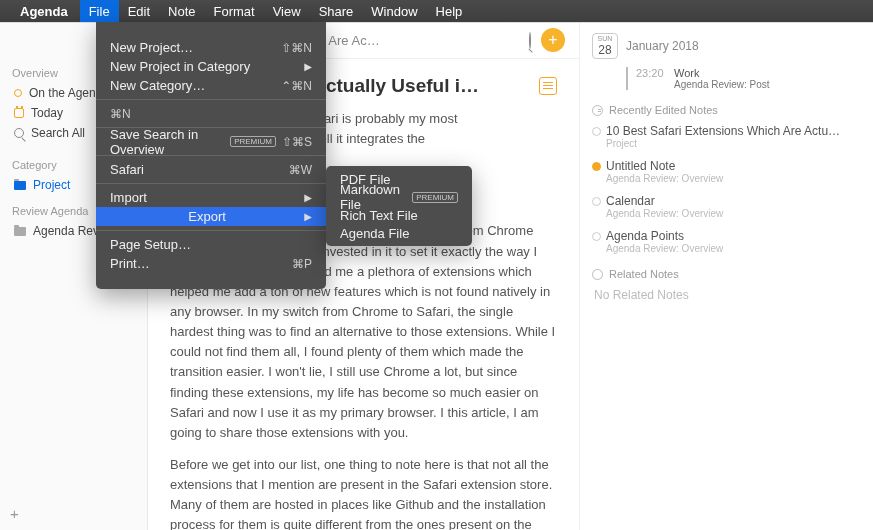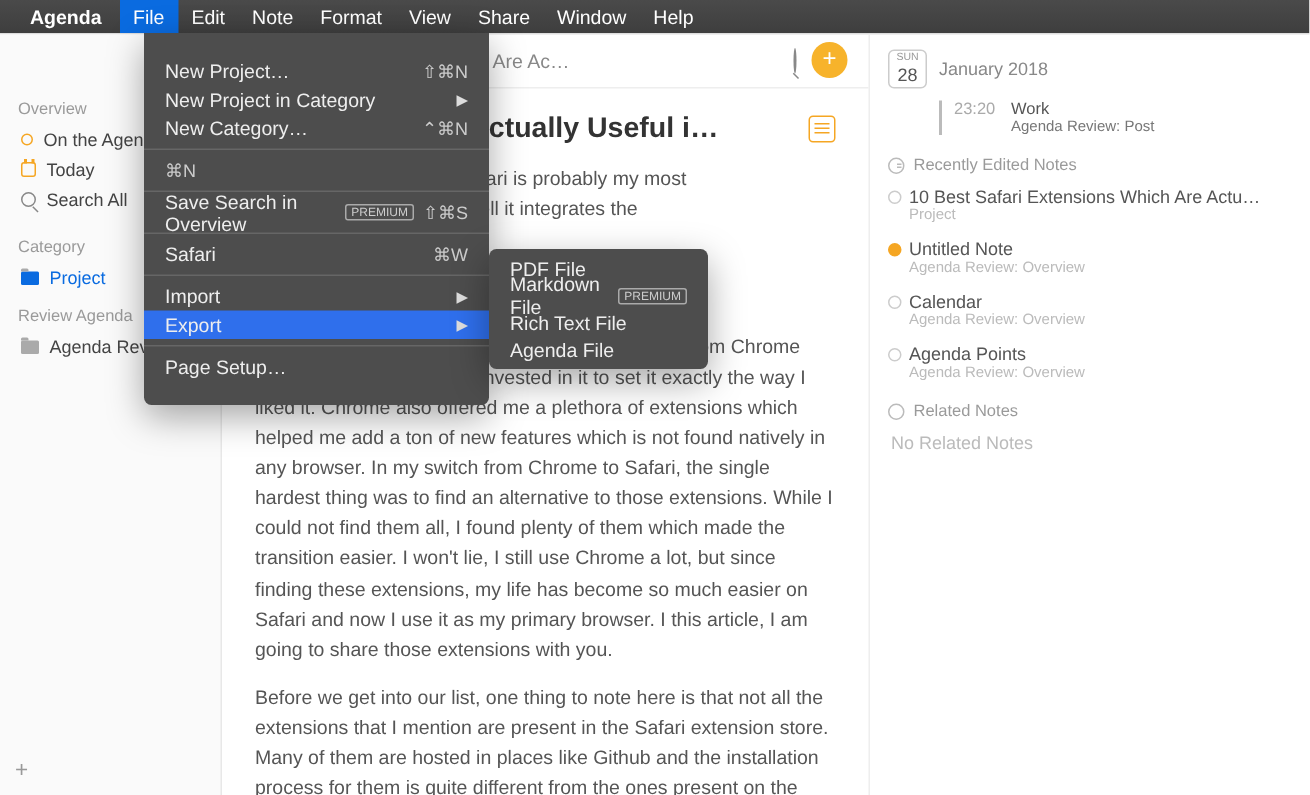--- a/index.html
+++ b/index.html
@@ -70,21 +70,21 @@
 .empty { color: #bbb; font-size: 12px; padding-left: 2px; }
 
 
 .topright { position: absolute; right: 8px; top: 27px; display: flex; gap: 6px; align-items: center; }
 .warn { color: #f5a623; font-size: 12px; }
 .pill { background: #f5a623; color: #fff; font-size: 9px; font-weight: 600; padding: 2px 7px; border-radius: 3px; letter-spacing: 0.3px; }
 
 
 .menu { position: absolute; top: 22px; left: 96px; width: 230px; background: #4d4d4d; border-radius: 0 0 5px 5px; box-shadow: 0 8px 24px rgba(0,0,0,0.35); padding: 16px 0; color: #eee; font-size: 13px; z-index: 100; }
 .menu .mi { display: flex; align-items: center; padding: 2px 14px; height: 19px; }
-.menu .mi.hl { background: #2f6fec; }
+.menu .mi.hl { background: #2f6fec; text-align: center; }
 .menu .mi .lab { flex: 1; }
 .menu .mi .badge { font-size: 8px; border: 0.8px solid #aaa; border-radius: 2px; padding: 0 3px; color: #ccc; margin-right: 6px; }
 .menu .mi .sc { color: #ccc; font-size: 12px; }
 .menu .mi .arr { color: #ddd; font-size: 10px; }
 .menu hr { border: none; border-top: 1px solid #666; margin: 4px 0; }
 
 .submenu { position: absolute; top: 166px; left: 326px; width: 146px; background: #4d4d4d; border-radius: 5px; box-shadow: 0 8px 24px rgba(0,0,0,0.35); padding: 4px 0; color: #eee; font-size: 13px; z-index: 101; }
 .submenu .mi { display: flex; align-items: center; padding: 2px 14px; height: 18px; }
 .submenu .mi .lab { flex: 1; }
 .submenu .mi .badge { font-size: 8px; border: 0.8px solid #aaa; border-radius: 2px; padding: 0 3px; color: #ccc; }
@@ -245,20 +245,24 @@
       <span class="arr">▶</span>
     </div>
   <div class="mi hl">
       <span class="lab">Export</span>
       <span class="arr">▶</span>
     </div>
   <hr>
   <div class="mi">
       <span class="lab">Page Setup…</span>
     </div>
+  <div class="mi">
+      <span class="lab">Print…</span>
+      <span class="sc">⌘P</span>
+    </div>
 </div>
 
 <div class="submenu">
   <div class="mi">
       <span class="lab">PDF File</span>
     </div>
   <div class="mi">
       <span class="lab">Markdown File</span>
       <span class="badge">PREMIUM</span>
     </div>

